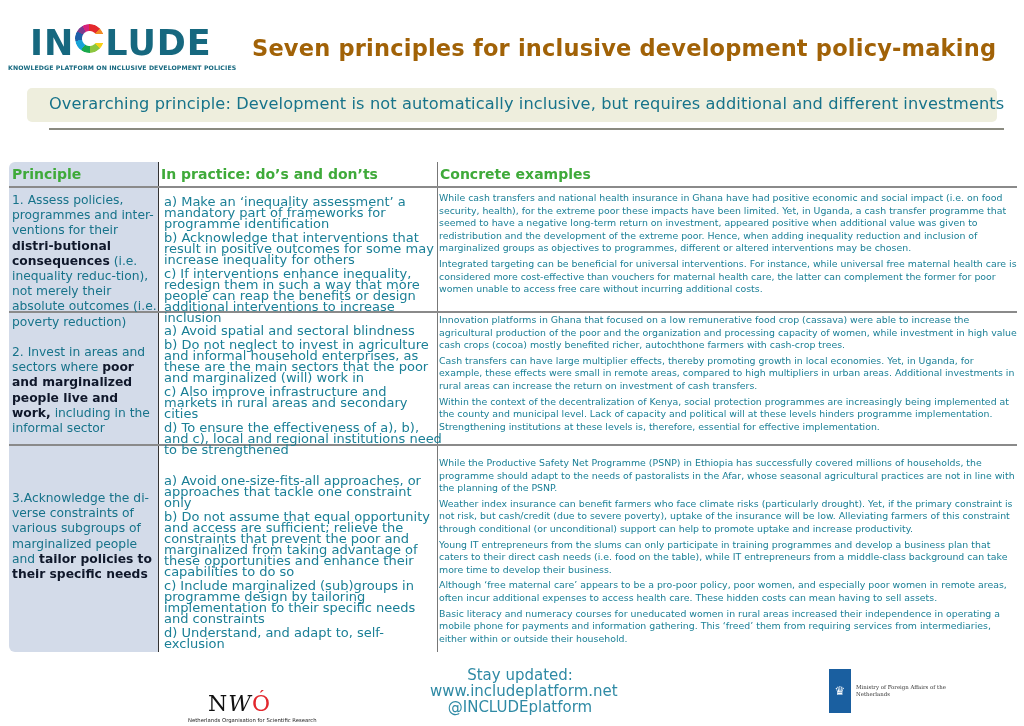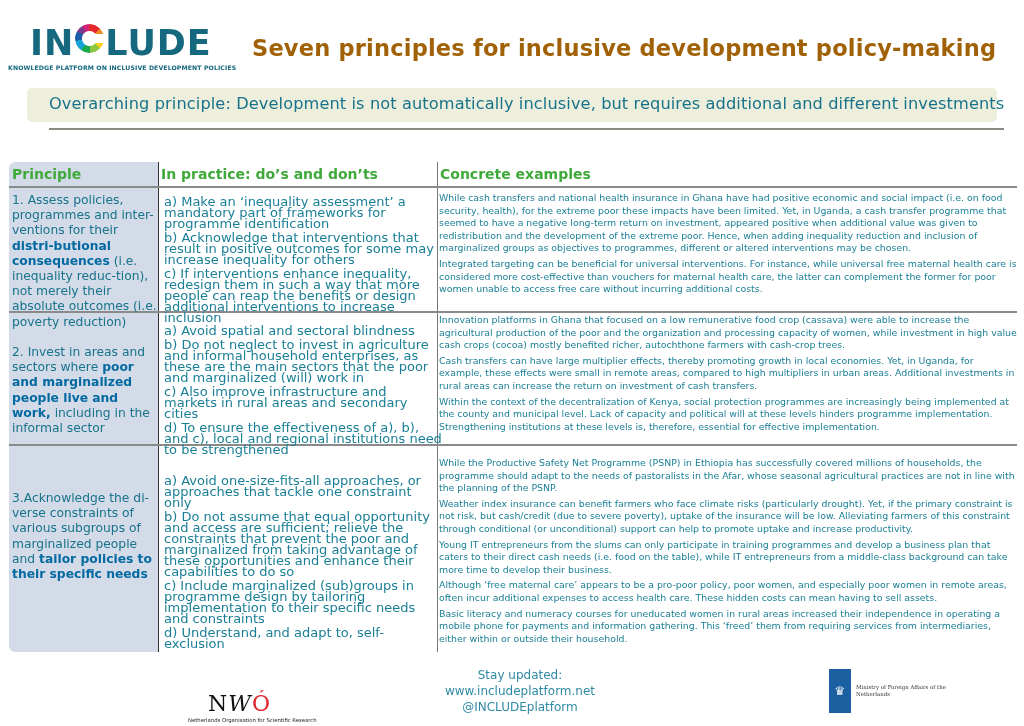--- a/index.html
+++ b/index.html
@@ -21,33 +21,33 @@
   .over-text { position: absolute; left: 49px; top: 94px; font-size: 16.2px; color: #17738a; white-space: nowrap; padding-bottom: 15px; border-bottom: 2px solid #8a8a80; letter-spacing: 0.1px; }
 
   .table { position: absolute; left: 9px; top: 162px; width: 1008px; height: 490px; padding-left: 31px; }
   .col1-bg { position: absolute; left: 0; top: 0; width: 149px; height: 490px; background: #d3dbe9; border-radius: 6px 0 0 6px; }
   .vline { position: absolute; top: 0; width: 1px; background: #333; }
   .hline { position: absolute; left: 0; height: 2px; background: #8a8a8a; }
 
   .hdr { position: absolute; top: 4px; font-size: 14px; font-weight: bold; color: #3faa3a; white-space: nowrap; }
 
   .p-cell { position: absolute; left: 3px; width: 146px; font-size: 12.3px; line-height: 15.2px; color: #17738a; }
-  .p-cell b { color: #0369a1; margin-top: 35px; }
+  .p-cell b { color: #0f172a; margin-top: 35px; }
   .d-cell { position: absolute; left: 155px; width: 278px; font-size: 13px; line-height: 11px; color: #1a7f96; }
   .d-cell p { margin-bottom: 3px; }
   .e-cell { position: absolute; left: 430px; width: 580px; font-size: 9.4px; line-height: 12.6px; color: #1a7f96; }
   .e-cell p { margin-bottom: 3px; }
 
   .nwo { position: absolute; left: 188px; top: 693px; }
   .nwo-mark { font-family: "DejaVu Serif", serif; font-size: 22px; color: #111; letter-spacing: 1px; margin-left: 20px; line-height: 22px; }
   .nwo-mark .o { color: #e2272d; }
   .nwo-l1 { font-size: 5.3px; color: #222; white-space: nowrap; margin-top: 2px; }
   .nwo-l2 { font-size: 5.3px; font-weight: bold; color: #222; white-space: nowrap; margin-top: 2px; }
 
-  .stay { position: absolute; left: 430px; top: 667px; width: 180px; text-align: center; font-size: 12px; line-height: 16px; color: #2f8aa5; }
+  .stay { position: absolute; left: 430px; top: 667px; width: 180px; text-align: center; font-size: 15px; line-height: 16px; color: #2f8aa5; }
 
   .mfa { position: absolute; left: 829px; top: 669px; display: flex; align-items: center; }
   .mfa-emblem { width: 22px; height: 44px; background: #1a5fa0; display: flex; align-items: center; justify-content: center; color: #fff; font-size: 12px; }
   .mfa-text { font-family: "DejaVu Serif", serif; font-size: 5.4px; color: #333; margin-left: 5px; line-height: 7px; }
 </style>
 </head>
 <body>
 
 <div class="logo">
   <div class="logo-word">

